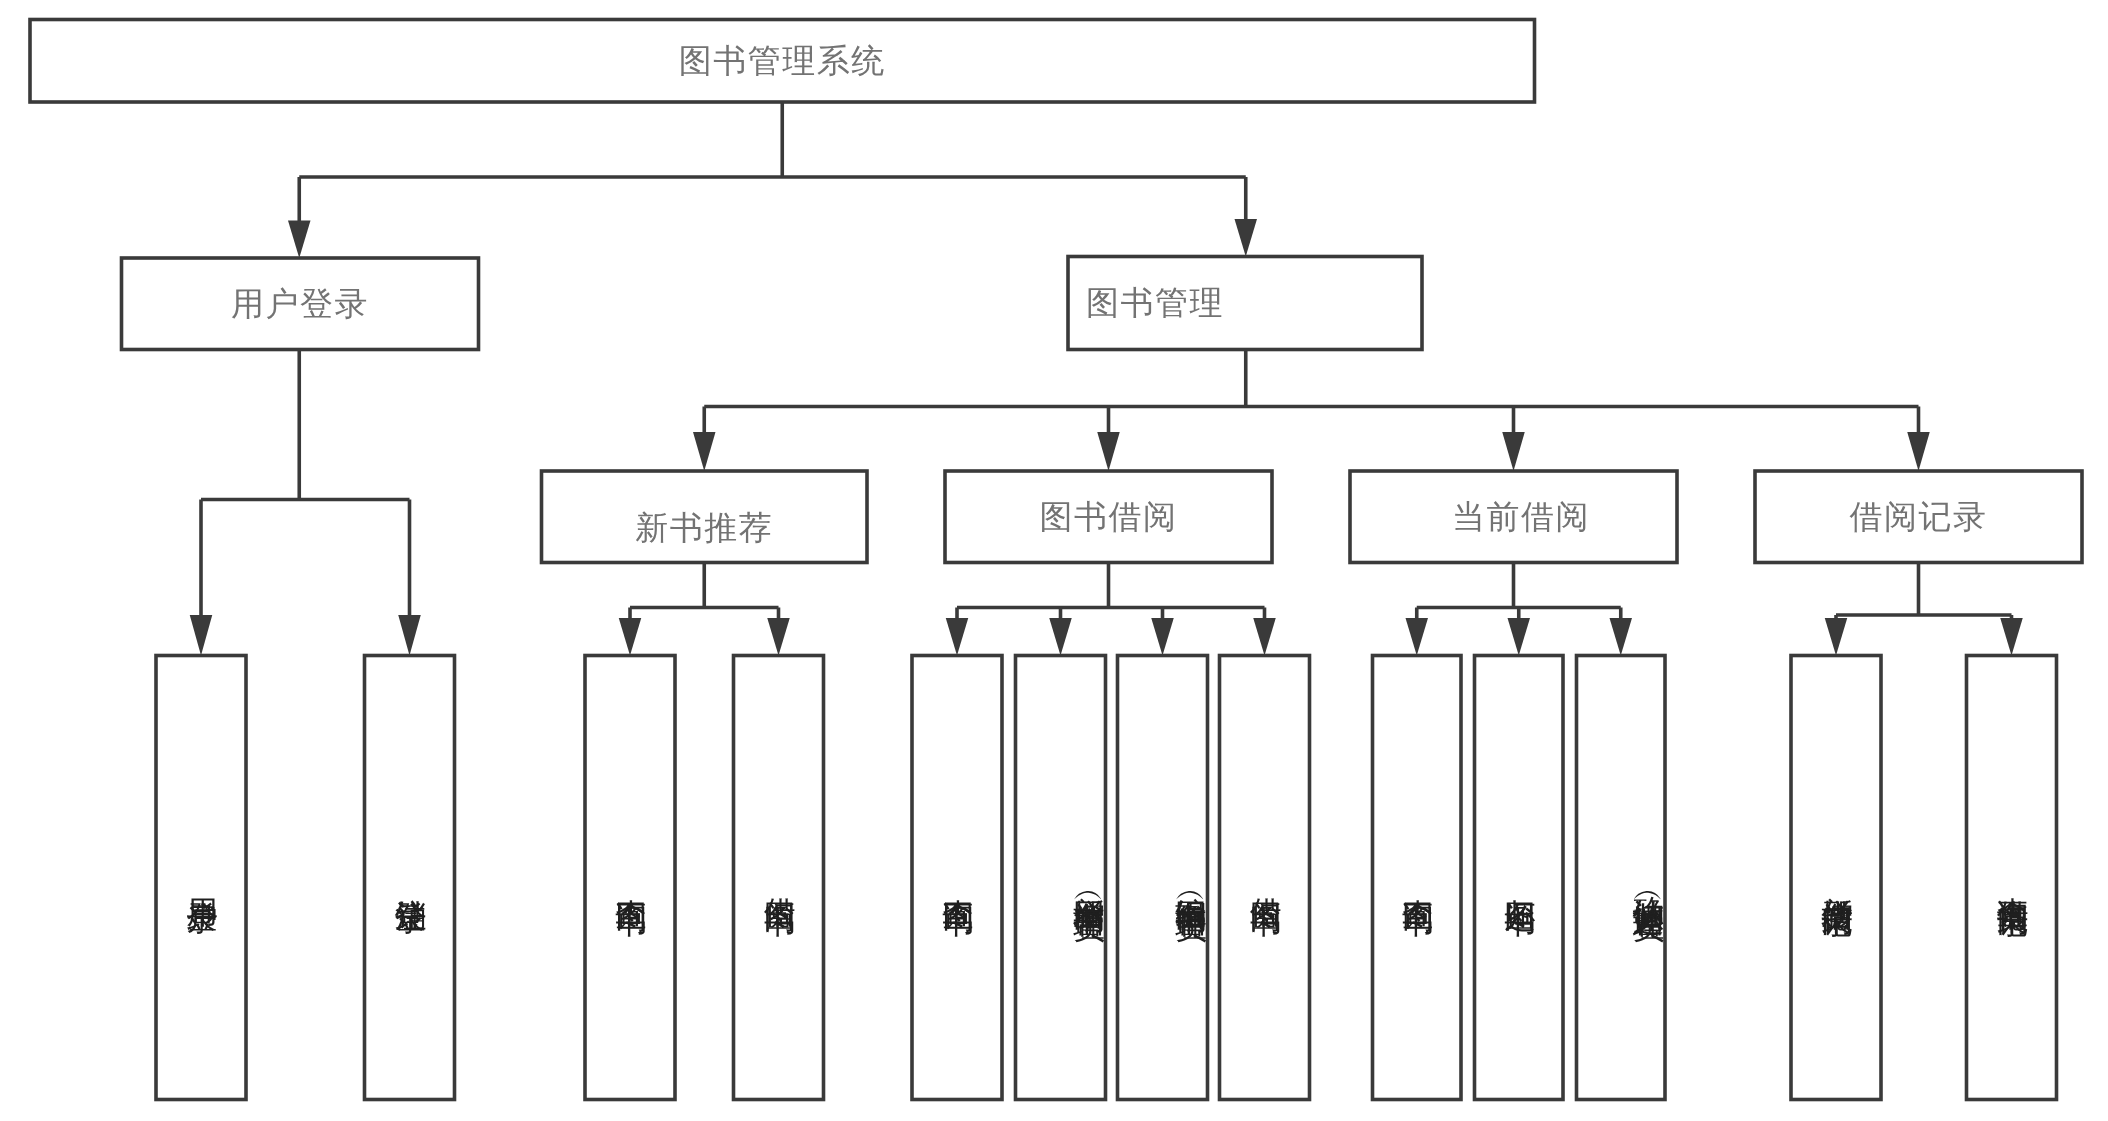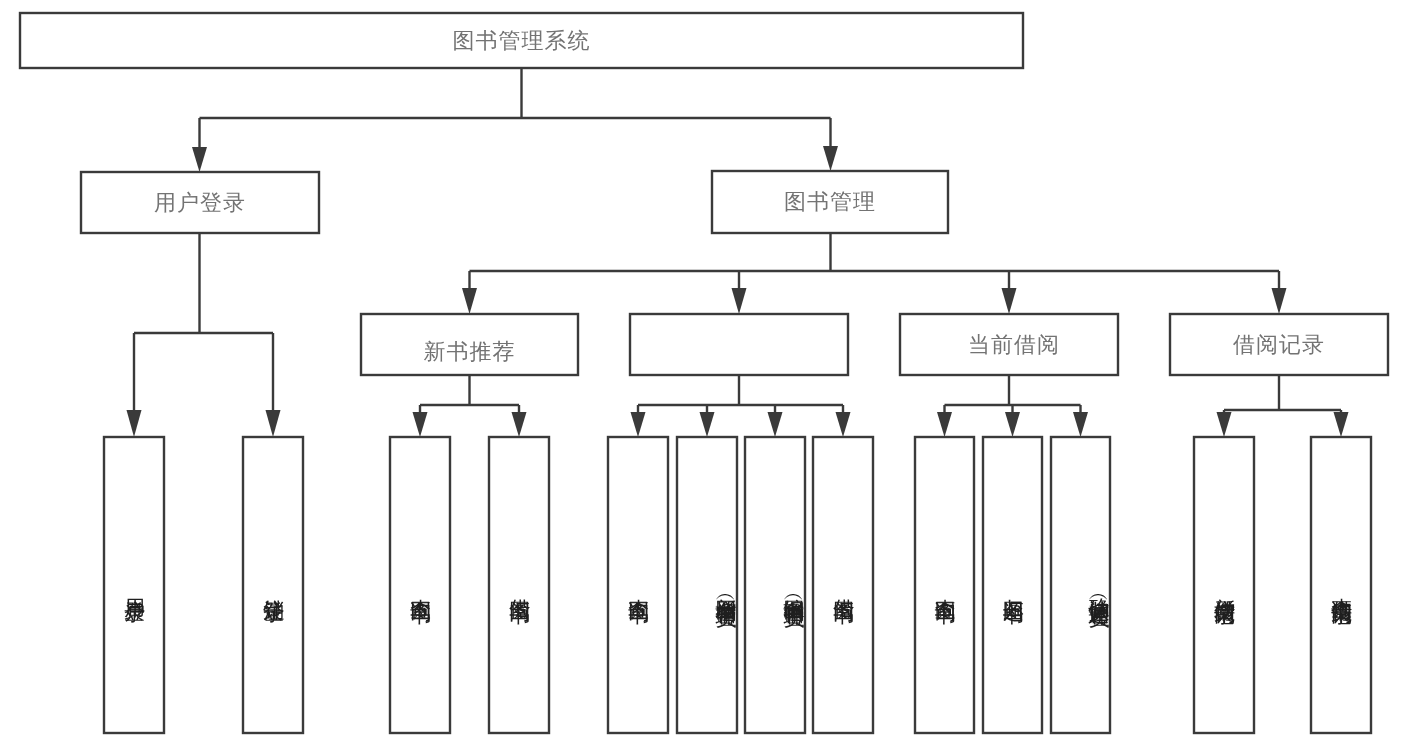--- a/index.html
+++ b/index.html
@@ -179,23 +179,24 @@
     <rect class="node-rect" x="915" y="437" width="59" height="296"></rect>
     <rect class="node-rect" x="983" y="437" width="59" height="296"></rect>
     <rect class="node-rect" x="1051" y="437" width="59" height="296"></rect>
     <rect class="node-rect" x="1194" y="437" width="60" height="296"></rect>
     <rect class="node-rect" x="1311" y="437" width="60" height="296"></rect>
   </svg>
 
   <div class="hlabel-wrap" style="left:20px; top:13px; width:1003px; height:55px;">图书管理系统</div>
 
   <div class="hlabel-wrap" style="left:81px; top:172px; width:238px; height:61px;">用户登录</div>
-  <div class="hlabel-wrap" style="left:732px; top:171px; width:196px; height:62px;">图书管理</div>
+  <div class="hlabel-wrap" style="left:672px; top:171px; width:196px; height:62px;">图书管理</div>
 
   <div class="hlabel-wrap" style="left:361px; top:314px; width:217px; height:75px;">新书推荐</div>
+  <div class="hlabel-wrap" style="left:630px; top:314px; width:218px; height:61px;">图书借阅</div>
   <div class="hlabel-wrap" style="left:900px; top:314px; width:228px; height:61px;">当前借阅</div>
   <div class="hlabel-wrap" style="left:1170px; top:314px; width:218px; height:61px;">借阅记录</div>
 
   <div class="vlabel-wrap" style="left:104px; top:437px; width:60px; height:296px;">用户登录</div>
   <div class="vlabel-wrap" style="left:243px; top:437px; width:60px; height:296px;">注销登录</div>
   <div class="vlabel-wrap" style="left:390px; top:437px; width:60px; height:296px;">查询图书</div>
   <div class="vlabel-wrap" style="left:489px; top:437px; width:60px; height:296px;">借阅图书</div>
   <div class="vlabel-wrap" style="left:608px; top:437px; width:60px; height:296px;">查询图书</div>
   <div class="vlabel-wrap" style="left:677px; top:443px; width:60px; height:290px; align-items:flex-start;">新增图书（管理员）</div>
   <div class="vlabel-wrap" style="left:745px; top:443px; width:60px; height:290px; align-items:flex-start;">编辑图书（管理员）</div>

